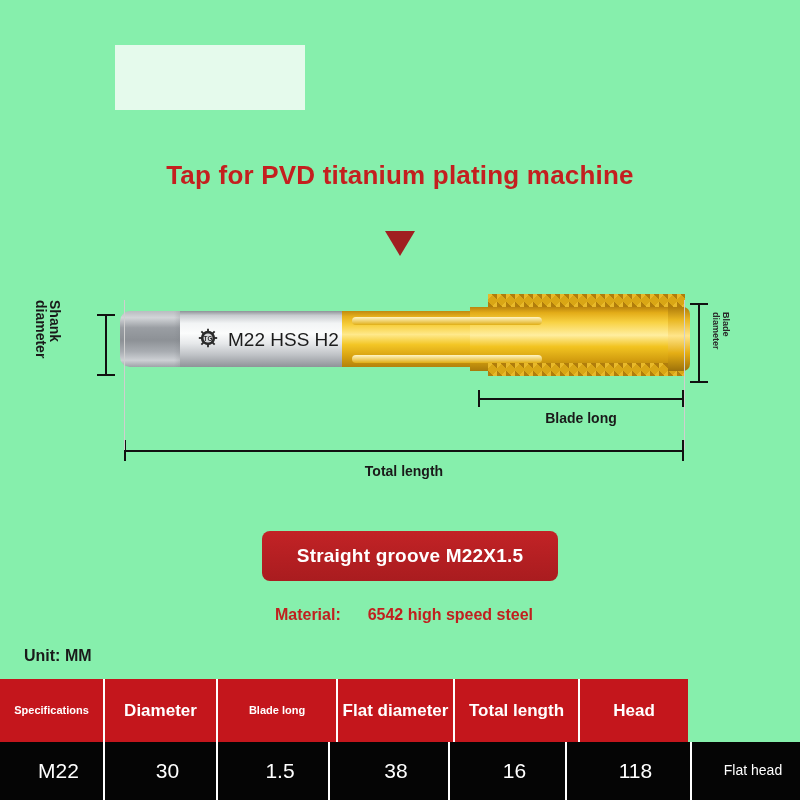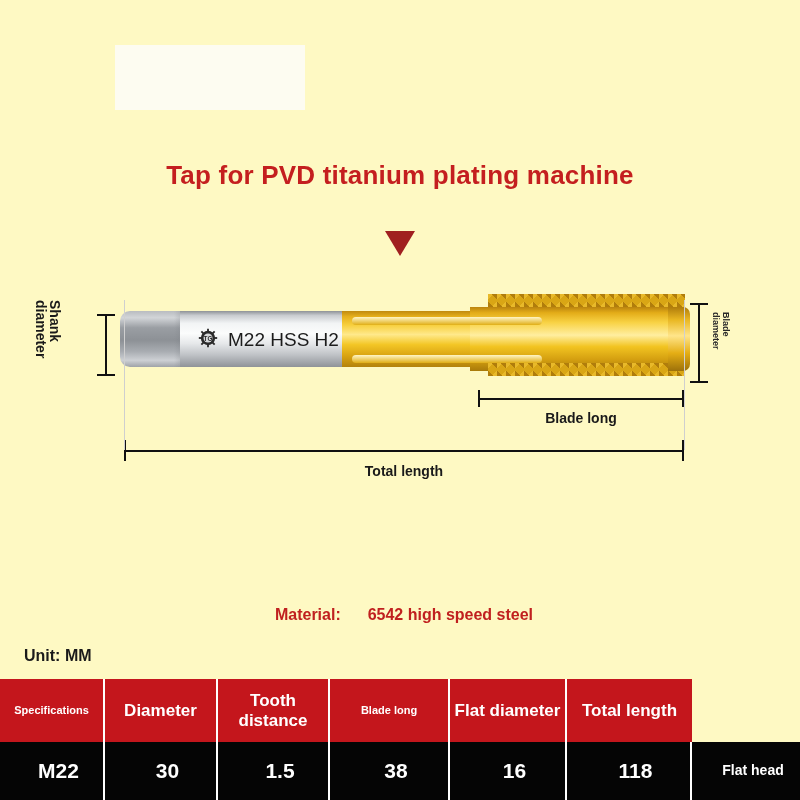--- a/index.html
+++ b/index.html
@@ -5,21 +5,21 @@
   * { box-sizing: border-box; margin: 0; padding: 0; }
   html, body {
     width: 800px; height: 800px;
     font-family: "Liberation Sans", sans-serif;
     background: #ffffff;
     overflow: hidden;
   }
   #page {
     position: relative;
     width: 800px; height: 800px;
-    background: #fef9c3;
+    background: #86efac;
   }
 
   
   .watermark {
     position: absolute;
     left: 115px; top: 45px;
     width: 190px; height: 65px;
     background: #fcfcfd;
     opacity: .8;
   }
@@ -251,21 +251,21 @@
     color: #ffffff;
     font-size: 17px;
     font-weight: bold;
   }
   .trow.head .cell.tiny { font-size: 11px; }
 
   .trow.body .cell {
     background: #050505;
     color: #ffffff;
     font-size: 21px;
-    font-weight: bold;
+    font-weight: normal;
     padding-left: 16px;
   }
   .trow.body .cell.tiny { font-size: 14px; }
 
   
   .c0 { width: 105px; }
   .c1 { width: 113px; }
   .c2 { width: 112px; }
   .c3 { width: 120px; }
   .c4 { width: 117px; }
@@ -351,37 +351,38 @@
   <div class="label-h" style="left:478px; top:410px; width:206px;">Blade long</div>
 
   <div class="dim-line-h" style="left:124px; top:450px; width:560px;"></div>
   <div class="dim-cap-v" style="left:124px; top:440px; height:21px;"></div>
   <div class="dim-cap-v" style="left:682px; top:440px; height:21px;"></div>
   <div class="label-h" style="left:124px; top:463px; width:560px;">Total length</div>
 
   <div class="dim-cap-v" style="left:124px; top:300px; height:150px; background:#cfcfcf; width:1px;"></div>
   <div class="dim-cap-v" style="left:684px; top:300px; height:150px; background:#cfcfcf; width:1px;"></div>
 
+  <div class="pill">Straight groove M22X1.5</div>
 
   <div class="material">
     <span>Material:</span>
     <span class="gap"></span>
     <span>6542 high speed steel</span>
   </div>
 
   <div class="unit">Unit: MM</div>
 
   <div class="table">
     <div class="trow head">
       <div class="cell c0 tiny">Specifications</div>
       <div class="cell c1">Diameter</div>
-      <div class="cell c2">Tooth distance</div>
       <div class="cell c3 tiny">Blade long</div>
       <div class="cell c4">Flat diameter</div>
       <div class="cell c5">Total length</div>
+      <div class="cell c6">Head</div>
     </div>
 
     <div class="trow body">
       <div class="cell c0">M22</div>
       <div class="cell c1">30</div>
       <div class="cell c2">1.5</div>
       <div class="cell c3">38</div>
       <div class="cell c4">16</div>
       <div class="cell c5">118</div>
       <div class="cell c6 tiny">Flat head</div>

